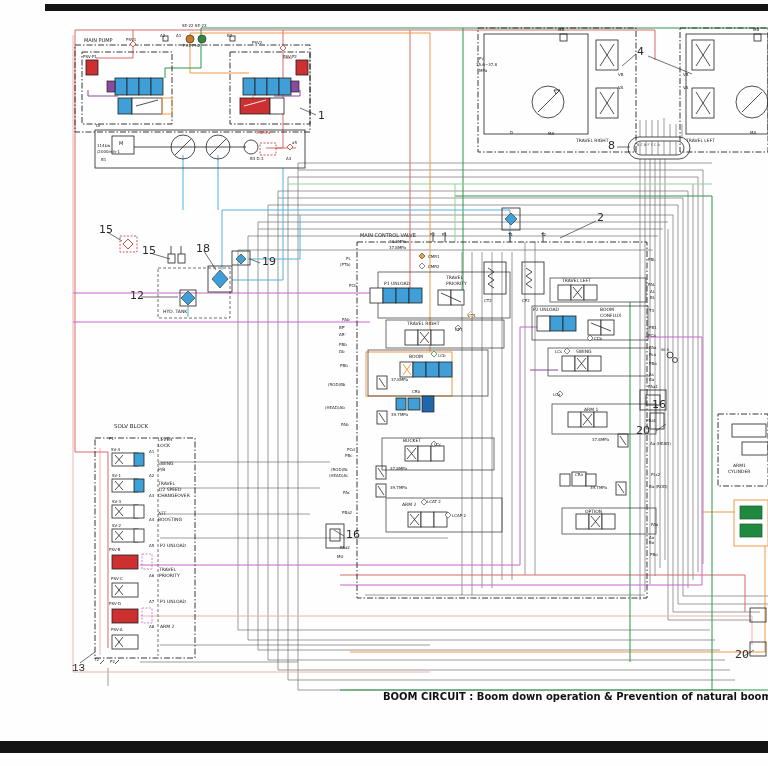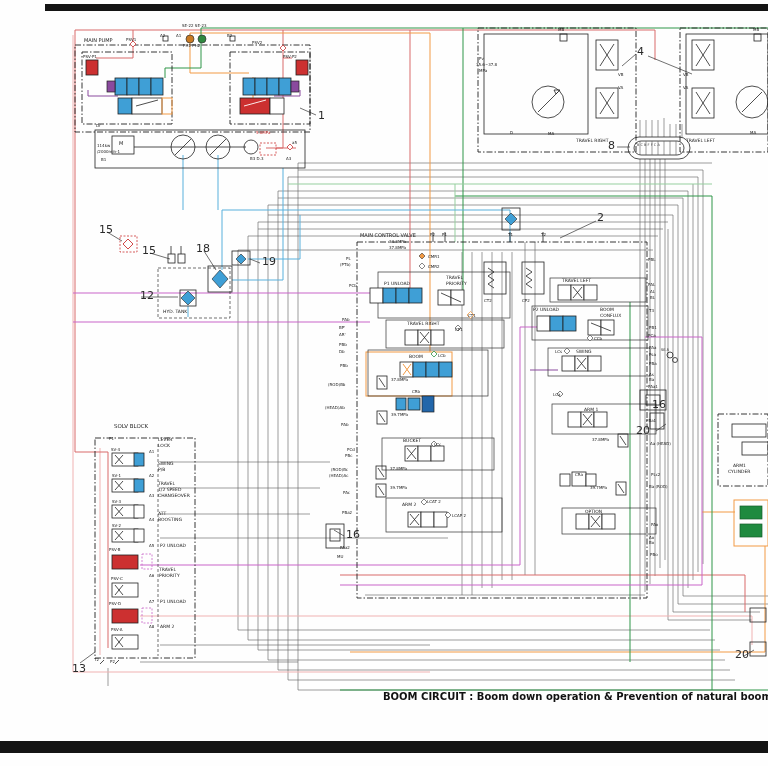--- a/index.html
+++ b/index.html
@@ -334,22 +334,22 @@
       <path class="k" d="M100,664 l4,-4 M115,664 l4,-4"></path>
     </g>
   </svg>
 
   <div id="label-layer">
       <div class="lbl co" style="left: 318px; top: 110px;">1</div>
       <div class="lbl co" style="left: 597px; top: 212px;">2</div>
       <div class="lbl co" style="left: 637px; top: 46px;">4</div>
       <div class="lbl co" style="left: 608px; top: 140px;">8</div>
       <div class="lbl co" style="left: 99px; top: 224px;">15</div>
-      <div class="lbl co" style="left: 140px; top: 290px;">12</div>
-      <div class="lbl co" style="left: 72px; top: 663px;">13</div>
+      <div class="lbl co" style="left: 130px; top: 290px;">12</div>
+      <div class="lbl co" style="left: 72px; top: 663px; font-family: Liberation Mono, monospace;">13</div>
       <div class="lbl co" style="left: 196px; top: 243px;">18</div>
       <div class="lbl co" style="left: 142px; top: 245px;">15</div>
       <div class="lbl co" style="left: 346px; top: 529px;">16</div>
       <div class="lbl co" style="left: 652px; top: 399px;">16</div>
       <div class="lbl co" style="left: 262px; top: 256px;">19</div>
       <div class="lbl co" style="left: 735px; top: 649px;">20</div>
       <div class="lbl co" style="left: 636px; top: 425px;">20</div>
       <div class="lbl" style="left: 84px; top: 38px; font-size: 5px;">MAIN PUMP</div>
       <div class="lbl" style="left: 126px; top: 38px; font-size: 4px;">PSV1</div>
       <div class="lbl" style="left: 252px; top: 41px; font-size: 4px;">PSV2</div>

